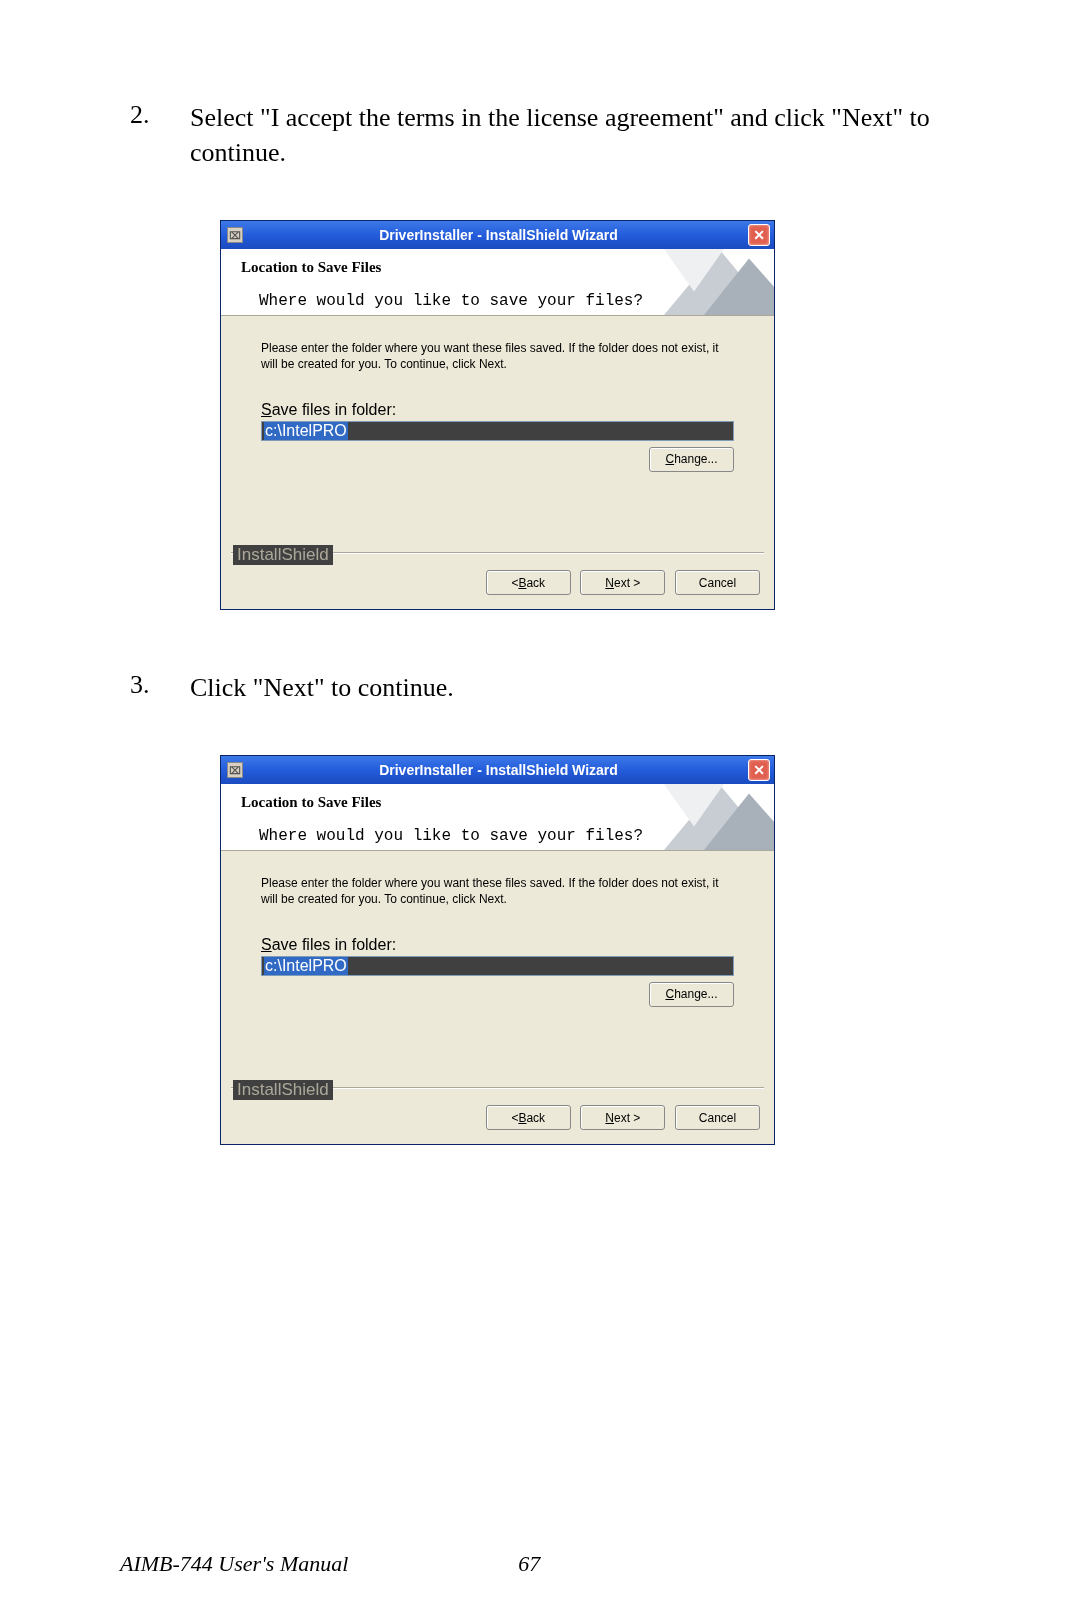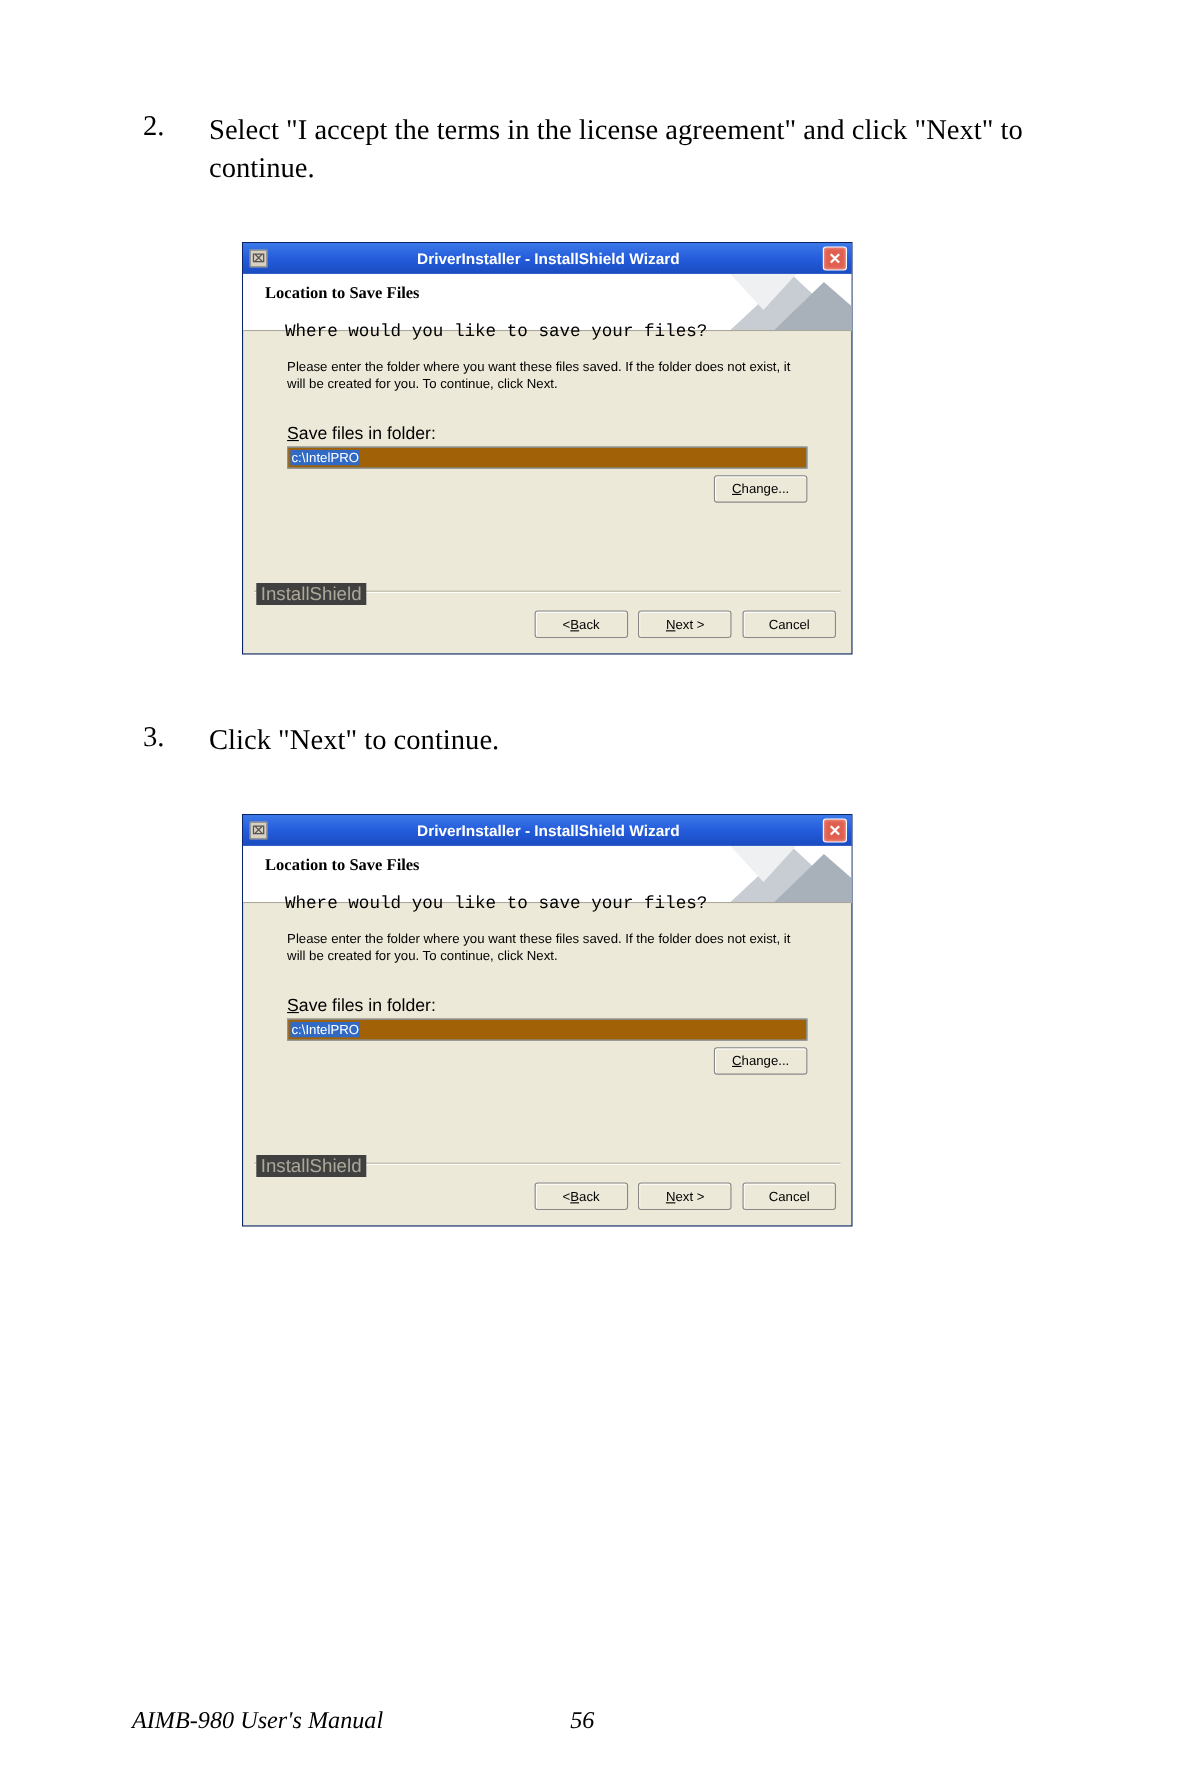--- a/index.html
+++ b/index.html
@@ -69,21 +69,21 @@
     border-radius: 3px;
     display: flex; align-items: center; justify-content: center;
     color: #fff; font-weight: bold; font-size: 14px;
     box-shadow: inset 0 0 3px rgba(255,255,255,0.6);
   }
   .header {
     background: #fff;
     padding: 10px 16px 10px 20px;
     position: relative;
     border-bottom: 1px solid #aca899;
-    height: 52px;
+    height: 67px;
   }
   .header-title {
     font-family: "Times New Roman", serif;
     font-weight: bold;
     font-size: 15px;
   }
   .header-sub {
     font-size: 16px;
     margin-left: 18px;
     margin-top: 16px;
@@ -106,22 +106,22 @@
     margin-bottom: 28px;
   }
   .field-label {
     font-size: 16px;
     margin-bottom: 2px;
   }
   .field-label .ul { text-decoration: underline; }
   .text-input {
     width: 100%;
     border: 1px solid #7f9db9;
-    background: #a16207;
-    font-size: 12px;
+    background: #404040;
+    font-size: 16px;
     padding: 1px 2px;
     height: 20px;
     display: flex;
     align-items: center;
   }
   .text-input .sel {
     background: #316ac5;
     color: #fff;
     padding: 0 1px;
   }
@@ -292,15 +292,15 @@
             <span>ext &gt;</span>
           </span>
         <span class="win-btn">Cancel</span>
       </div>
     </div>
   </div>
 
 </div>
 
 <div class="page-footer">
-  <span class="pf-left">AIMB-980 User's Manual</span>
-  <span class="pf-num">56</span>
+  <span class="pf-left">AIMB-744 User's Manual</span>
+  <span class="pf-num">67</span>
 </div>
 
 </body></html>

